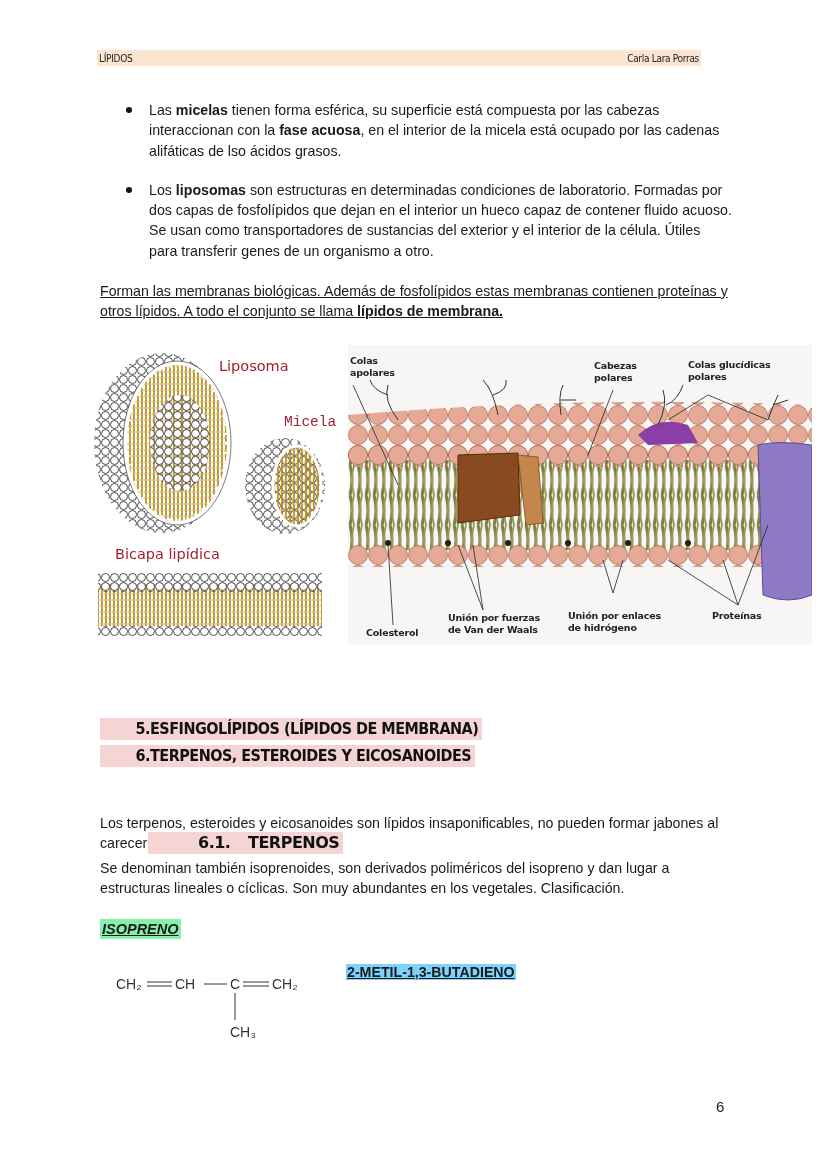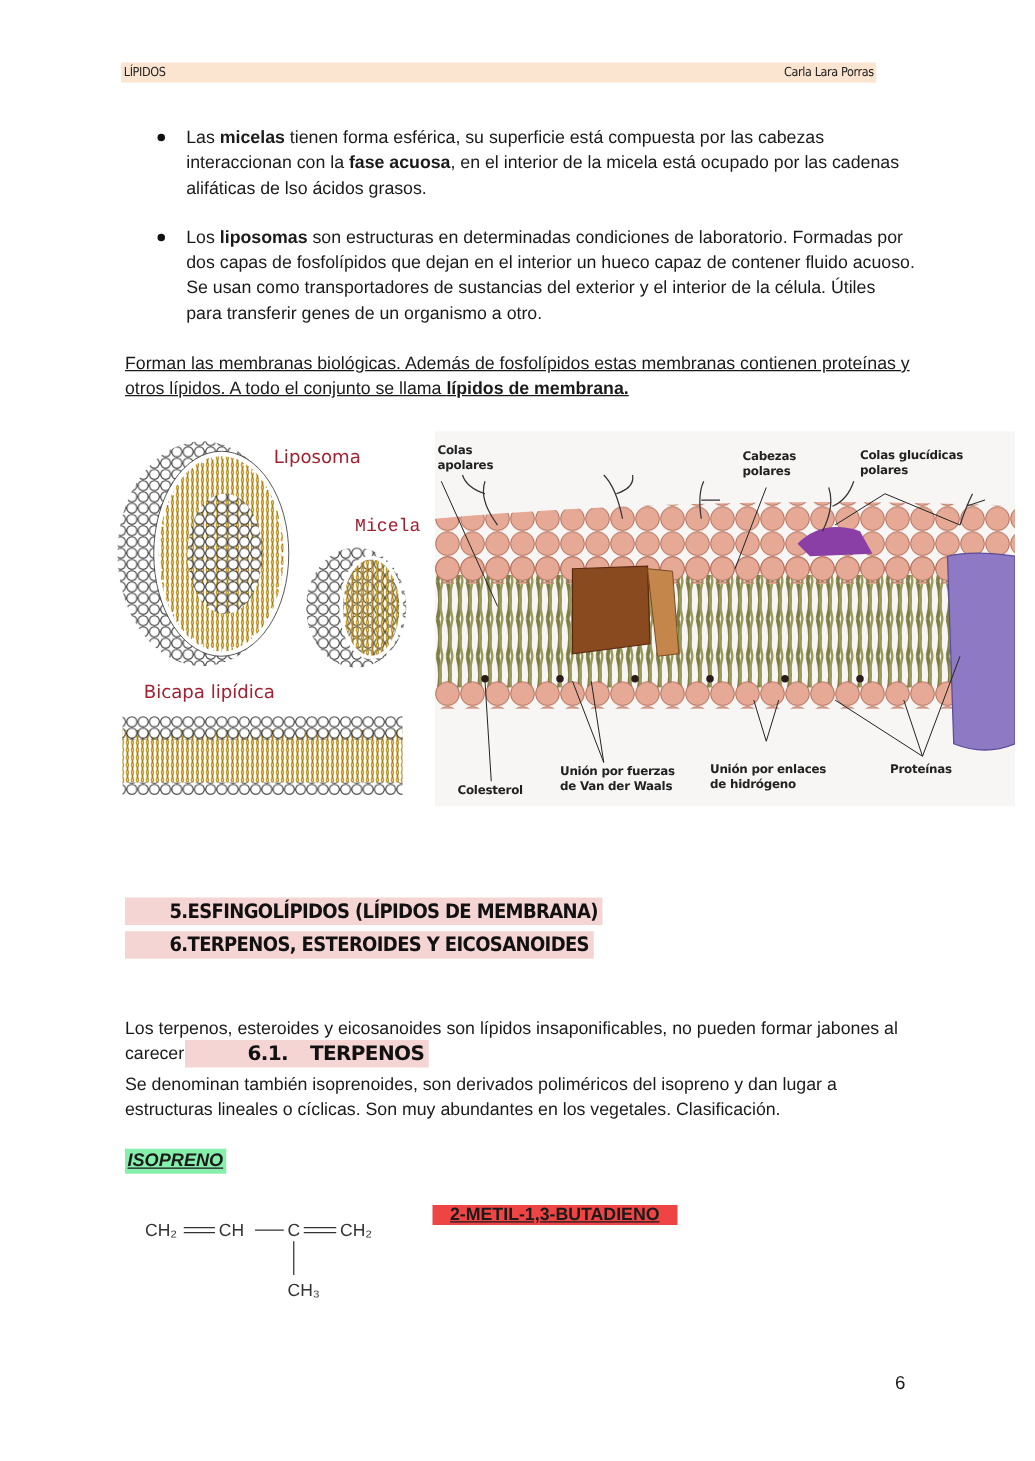--- a/index.html
+++ b/index.html
@@ -41,21 +41,21 @@
     padding: 0 4px 0 2px; letter-spacing: -0.5px;
   }
   .subheading .num { display: inline-block; width: 50px; margin-left: 48px; }
 
   .isopreno {
     position: absolute; left: 100px; top: 919px; font-size: 14.5px; font-weight: bold; font-style: italic;
     text-decoration: underline; background: #86efac; padding: 0 2px; line-height: 20px;
   }
   .chem { position: absolute; left: 112px; top: 965px; width: 210px; height: 80px; }
   .chem-text { position: absolute; left: 346px; top: 962px; width: 380px; font-size: 14.2px; line-height: 20.3px; }
-  .chem-title { font-weight: bold; text-decoration: underline; background: #ef4444; padding: 0 14px; }
+  .chem-title { font-weight: bold; text-decoration: underline; background: #7dd3fc; padding: 0 1px; }
   .page-num { position: absolute; left: 716px; top: 1098px; font-size: 15px; }
 </style>
 </head>
 <body>
 
 <div class="header-band">
   <span>LÍPIDOS</span>
   <span>Carla Lara Porras</span>
 </div>
 

